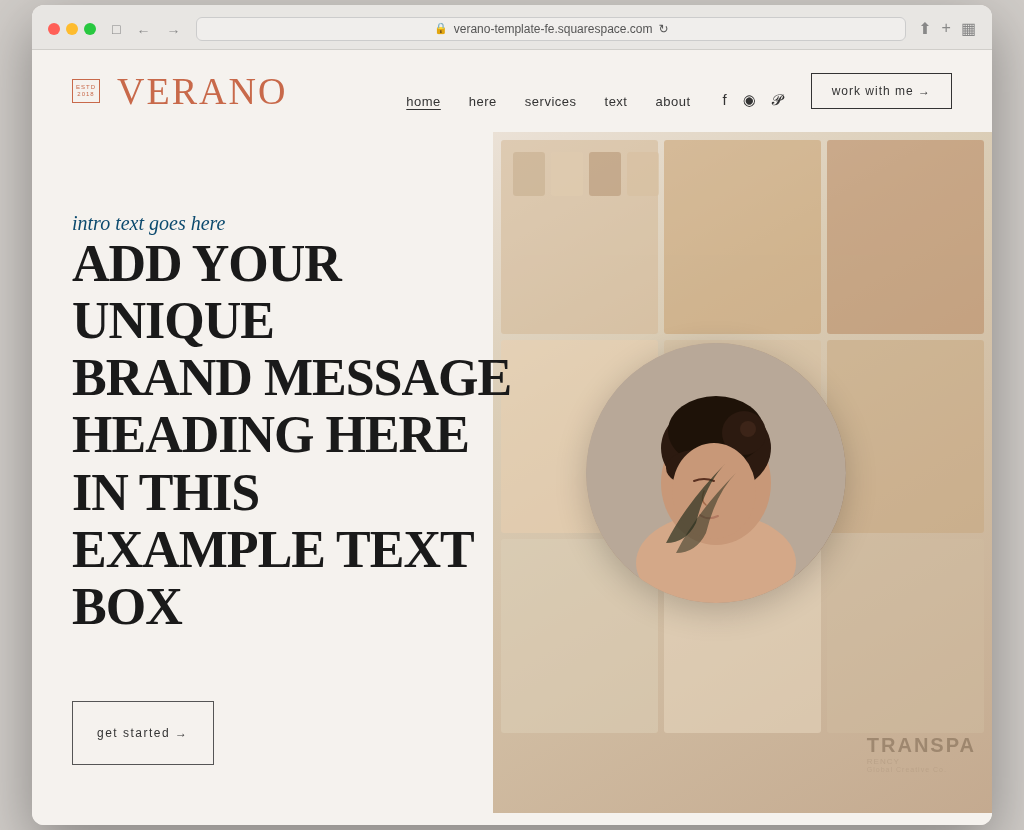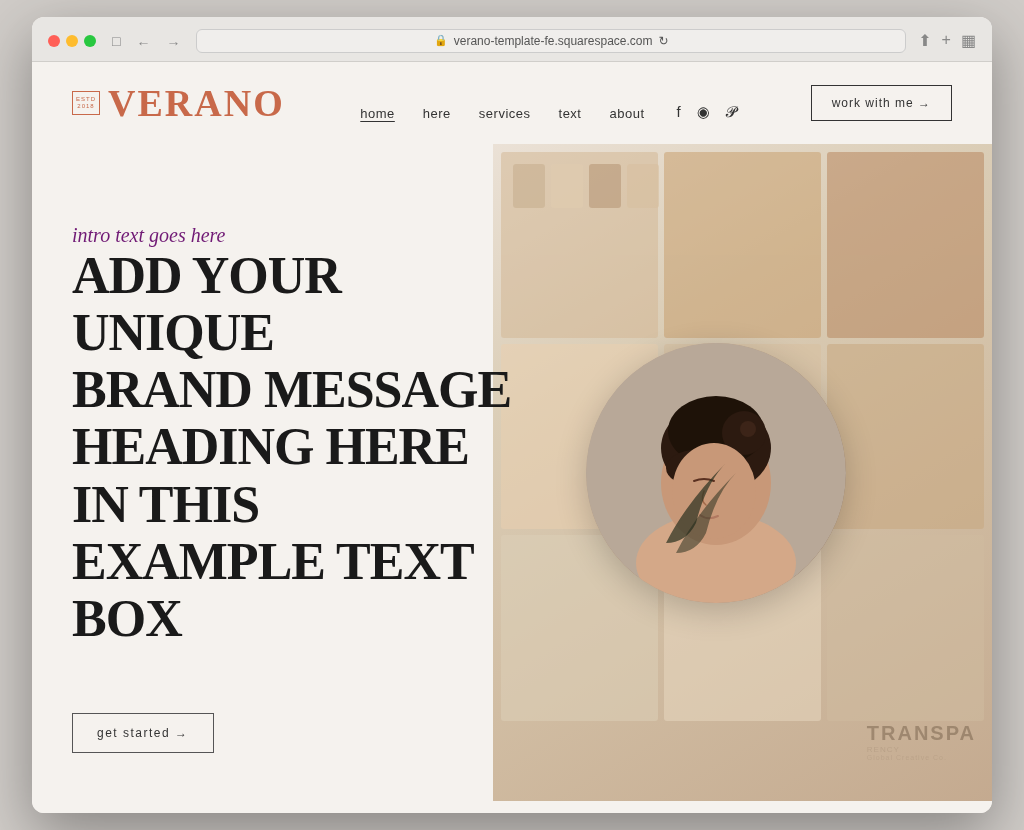--- a/index.html
+++ b/index.html
@@ -118,25 +118,26 @@
       letter-spacing: 1px;
       color: #c8694a;
       line-height: 1.2;
       text-transform: uppercase;
       border: 1px solid #c8694a;
       padding: 4px 3px;
     }
 
     .logo-text {
       font-size: 38px;
-      font-weight: 700;
+      font-weight: 400;
       color: #c8694a;
       letter-spacing: 2px;
       font-family: Georgia, serif;
       line-height: 1;
+      margin-left: 9px;
     }
 
     .site-nav {
       display: flex;
       align-items: flex-end;
       gap: 28px;
     }
 
     .nav-link {
       font-size: 13px;
@@ -165,40 +166,39 @@
 
     .cta-button {
       border: 1px solid #333;
       padding: 10px 20px;
       font-size: 12px;
       letter-spacing: 1px;
       color: #333;
       background: transparent;
       cursor: pointer;
       white-space: nowrap;
-      margin-left: 46px;
     }
 
     
     .hero-section {
       display: flex;
       padding: 20px 40px 60px;
       position: relative;
       min-height: 620px;
     }
 
     .hero-left {
       flex: 0 0 52%;
       padding-top: 60px;
       z-index: 2;
     }
 
     .intro-text {
       font-size: 17px;
-      color: #701a75;
+      color: #0c4a6e;
       font-style: italic;
       font-family: 'Brush Script MT', cursive, Georgia, serif;
       font-size: 20px;
     }
 
     .hero-heading {
       font-size: 52px;
       font-weight: 900;
       color: #1a1a1a;
       line-height: 1.1;
@@ -206,21 +206,21 @@
       letter-spacing: -1px;
       margin-bottom: 66px;
       font-family: Georgia, 'Times New Roman', serif;
     }
 
     .get-started-btn {
       display: inline-flex;
       align-items: center;
       gap: 8px;
       border: 1px solid #555;
-      padding: 12px 24px;
+      padding: 24px 24px;
       font-size: 12px;
       letter-spacing: 1.5px;
       color: #333;
       background: transparent;
       cursor: pointer;
     }
 
     
     .hero-right {
       flex: 0 0 48%;

